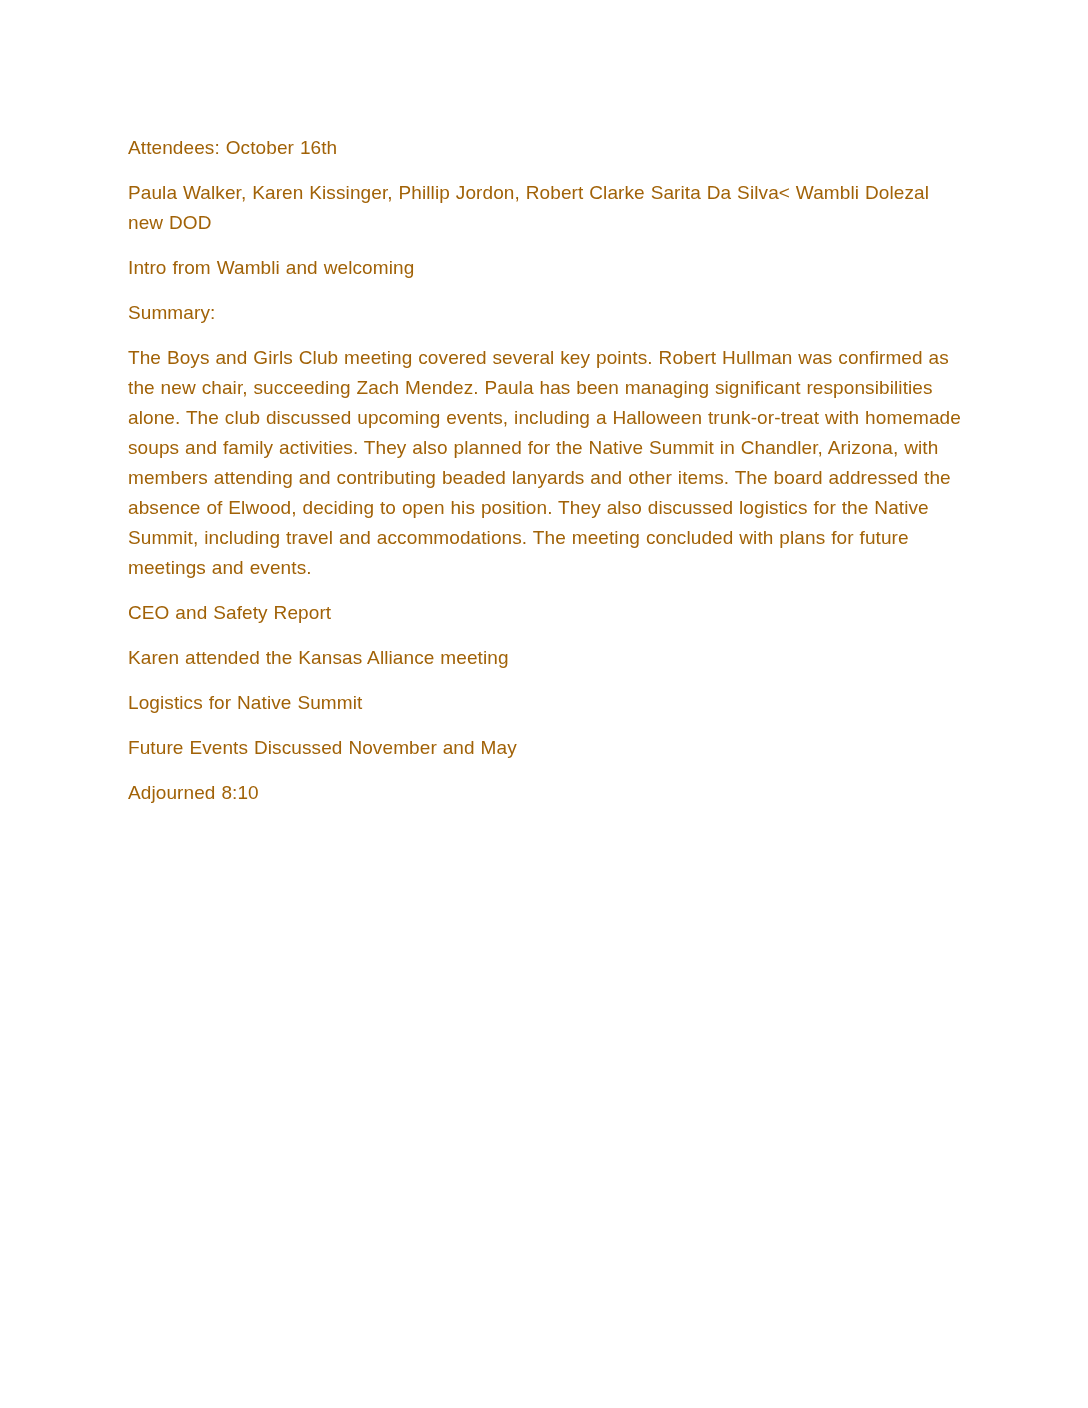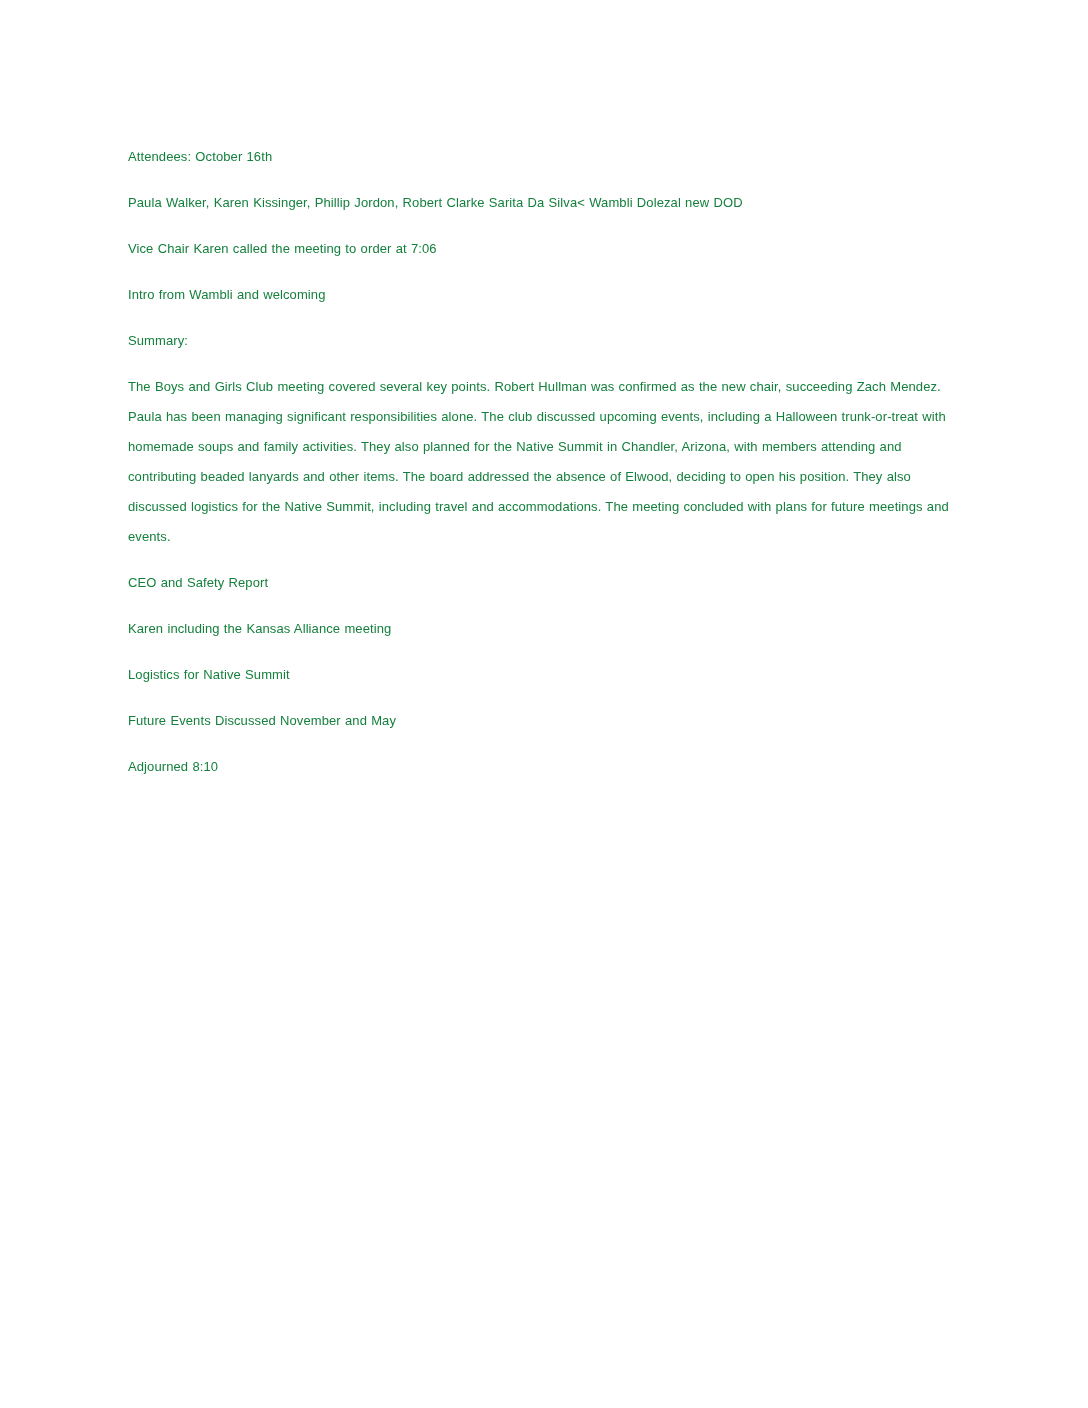--- a/index.html
+++ b/index.html
@@ -18,38 +18,37 @@
     width: 1088px;
     height: 1408px;
     background: #ffffff;
     box-sizing: border-box;
     padding: 126px 124px 0 128px;
   }
   .content {
     width: 836px;
   }
   .content p {
-    margin: 16px 0 15px 0;
-    font-size: 13px;
+    margin: 7px 0 15px 0;
+    font-size: 19px;
     line-height: 30px;
-    color: #15803d;
+    color: #a16207;
     letter-spacing: 0.1px;
     word-spacing: 0.5px;
   }
 </style>
 </head>
 <body>
 
 <div class="page">
   <div class="content">
     <p>Attendees: October 16th</p>
     <p>Paula Walker, Karen Kissinger, Phillip Jordon, Robert Clarke Sarita Da Silva&lt; Wambli Dolezal new DOD</p>
-    <p>Vice Chair Karen called the meeting to order at 7:06</p>
     <p>Intro from Wambli and welcoming</p>
     <p>Summary:</p>
     <p>The Boys and Girls Club meeting covered several key points. Robert Hullman was confirmed as the new chair, succeeding Zach Mendez. Paula has been managing significant responsibilities alone. The club discussed upcoming events, including a Halloween trunk-or-treat with homemade soups and family activities. They also planned for the Native Summit in Chandler, Arizona, with members attending and contributing beaded lanyards and other items. The board addressed the absence of Elwood, deciding to open his position. They also discussed logistics for the Native Summit, including travel and accommodations. The meeting concluded with plans for future meetings and events.</p>
     <p>CEO and Safety Report</p>
-    <p>Karen including the Kansas Alliance meeting</p>
+    <p>Karen attended the Kansas Alliance meeting</p>
     <p>Logistics for Native Summit</p>
     <p>Future Events Discussed November and May</p>
     <p>Adjourned 8:10</p>
   </div>
 </div>
 
 </body></html>

